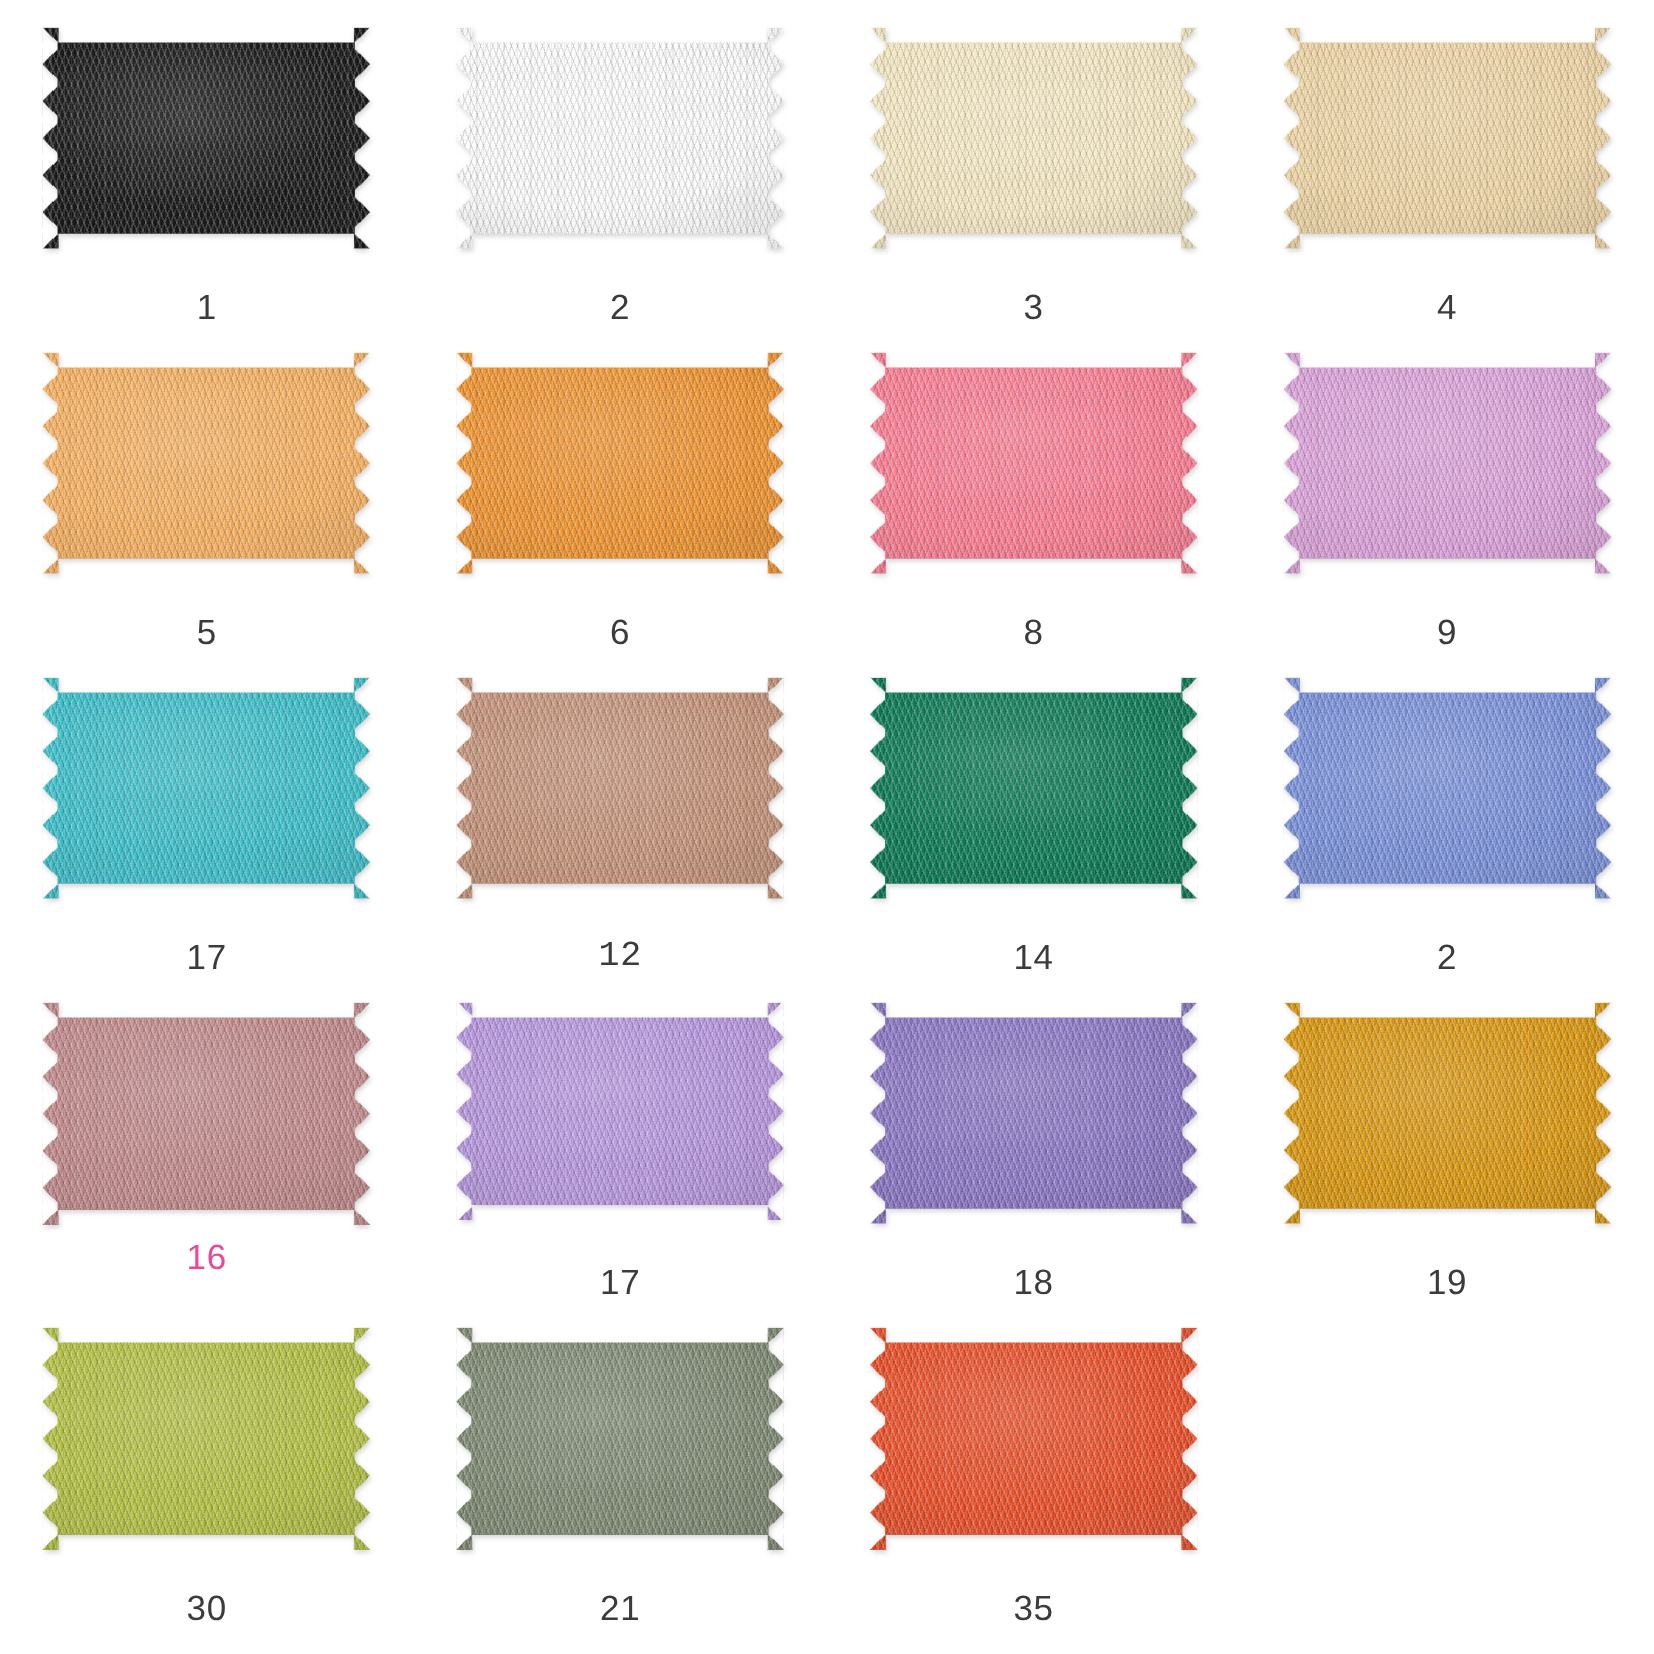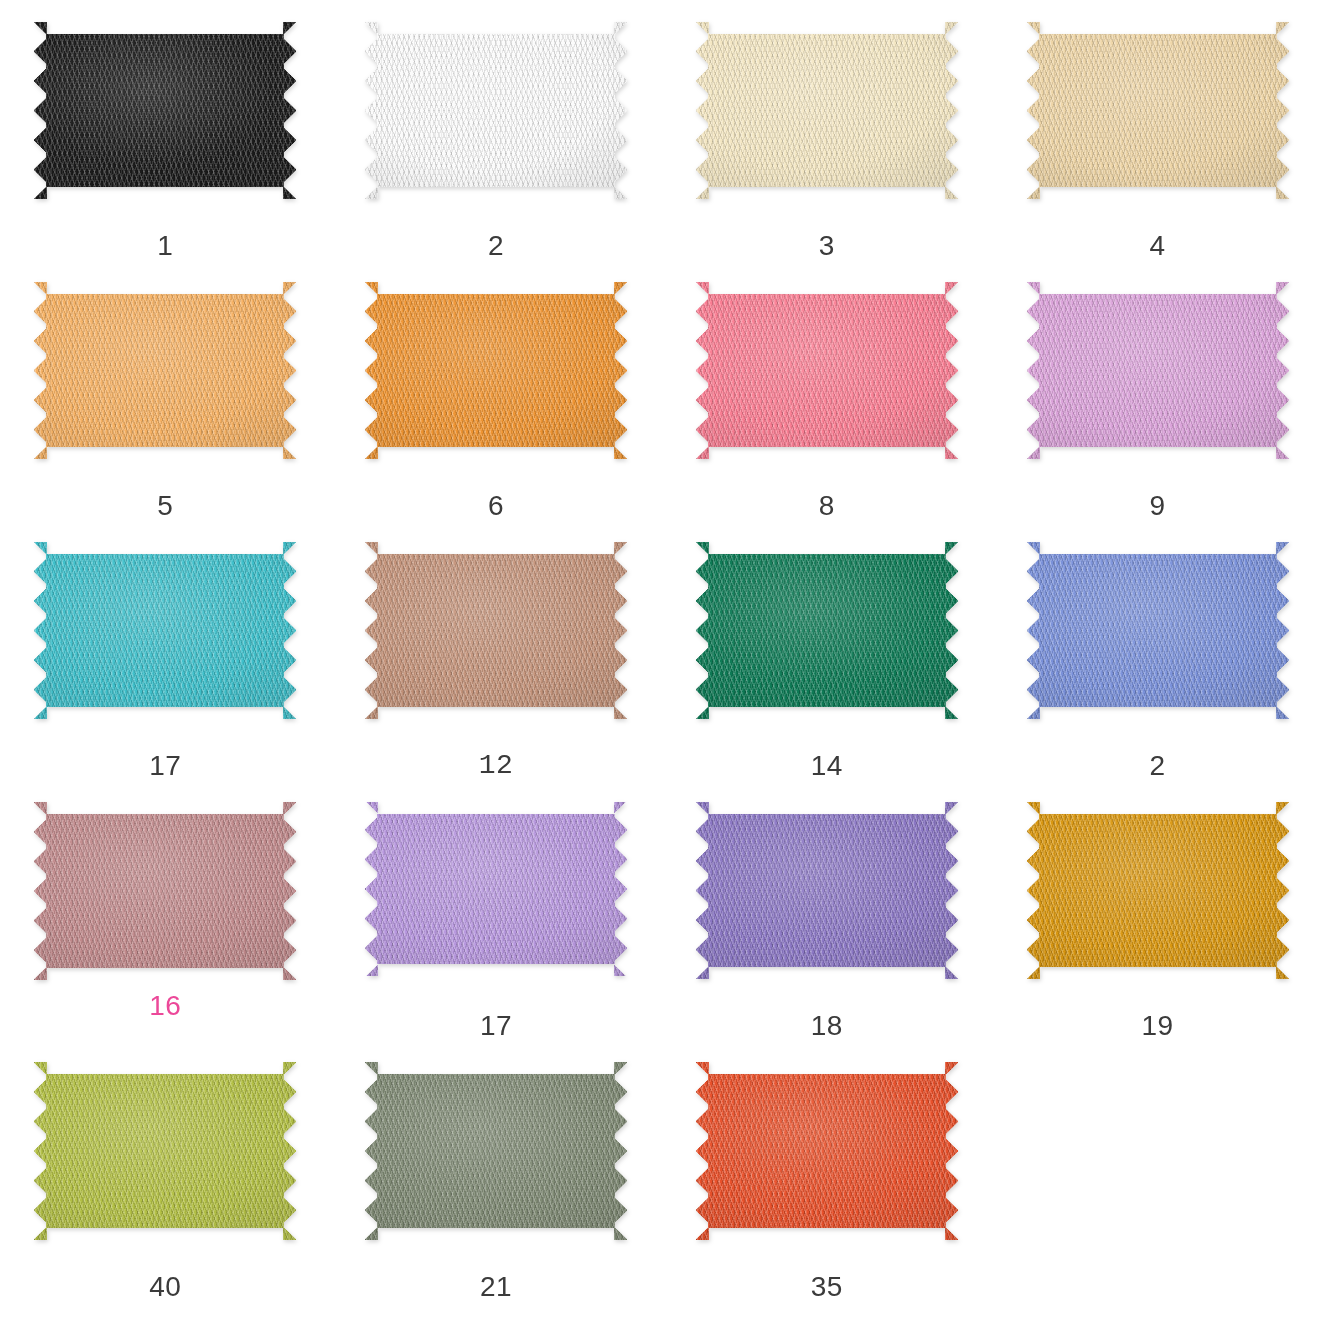--- a/index.html
+++ b/index.html
@@ -239,21 +239,21 @@
     <div class="swatch-cell">
       <div class="swatch-wrap">
         <div class="swatch" title="mustard-gold" style="background: rgb(217, 151, 16);"></div>
       </div>
       <div class="swatch-label" style="color: rgb(59, 59, 59);">19</div>
     </div>
     <div class="swatch-cell">
       <div class="swatch-wrap">
         <div class="swatch" title="olive-chartreuse" style="background: rgb(179, 192, 69);"></div>
       </div>
-      <div class="swatch-label" style="color: rgb(59, 59, 59);">40</div>
+      <div class="swatch-label" style="color: rgb(59, 59, 59);">30</div>
     </div>
     <div class="swatch-cell">
       <div class="swatch-wrap">
         <div class="swatch" title="sage-green" style="background: rgb(127, 138, 116);"></div>
       </div>
       <div class="swatch-label" style="color: rgb(59, 59, 59);">21</div>
     </div>
     <div class="swatch-cell">
       <div class="swatch-wrap">
         <div class="swatch" title="tomato-red" style="background: rgb(232, 80, 42);"></div>

